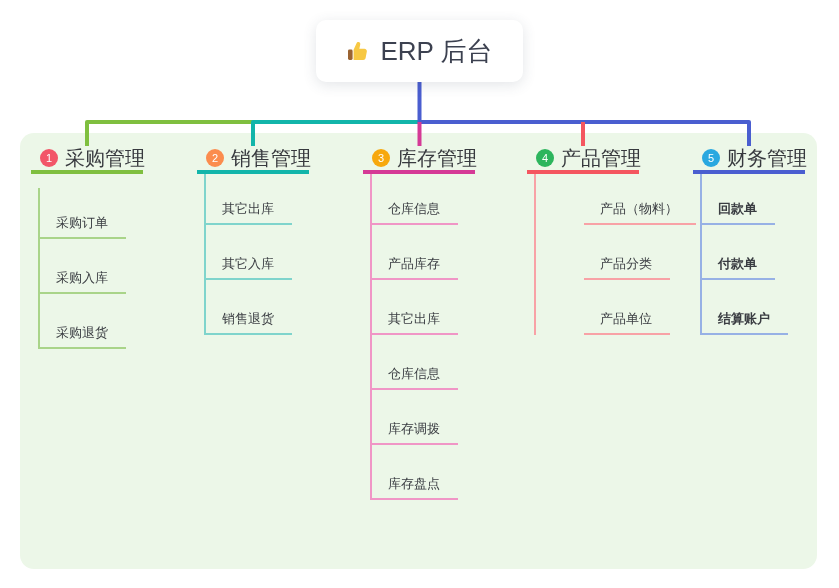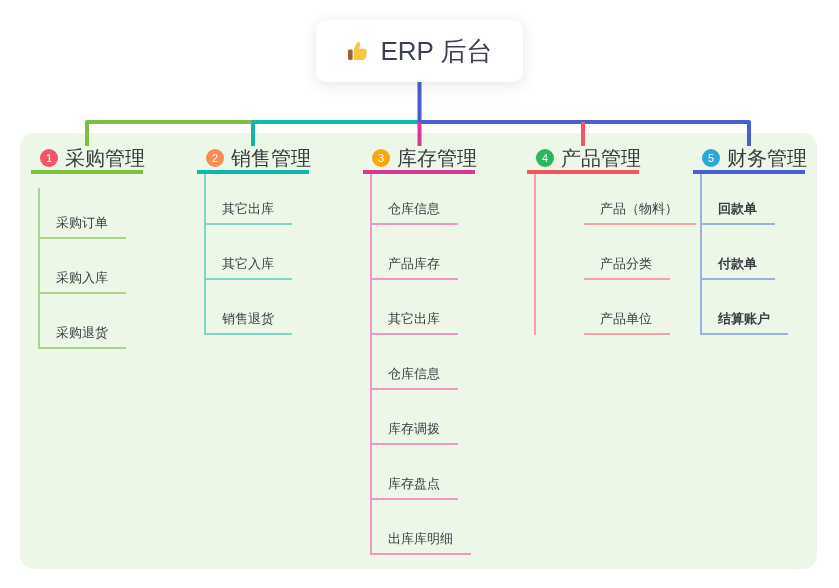--- a/index.html
+++ b/index.html
@@ -156,23 +156,20 @@
         </div>
       <div class="item">
           <span>仓库信息</span>
         </div>
       <div class="item">
           <span>库存调拨</span>
         </div>
       <div class="item">
           <span>库存盘点</span>
         </div>
-      <div class="item">
-          <span>出库库明细</span>
-        </div>
     </div>
   </div>
 
   <div class="branch b4">
     <div class="branch-header">
       <span class="badge">4</span>
       <span class="branch-title">产品管理</span>
     </div>
     <div class="branch-items">
       <div class="item">

